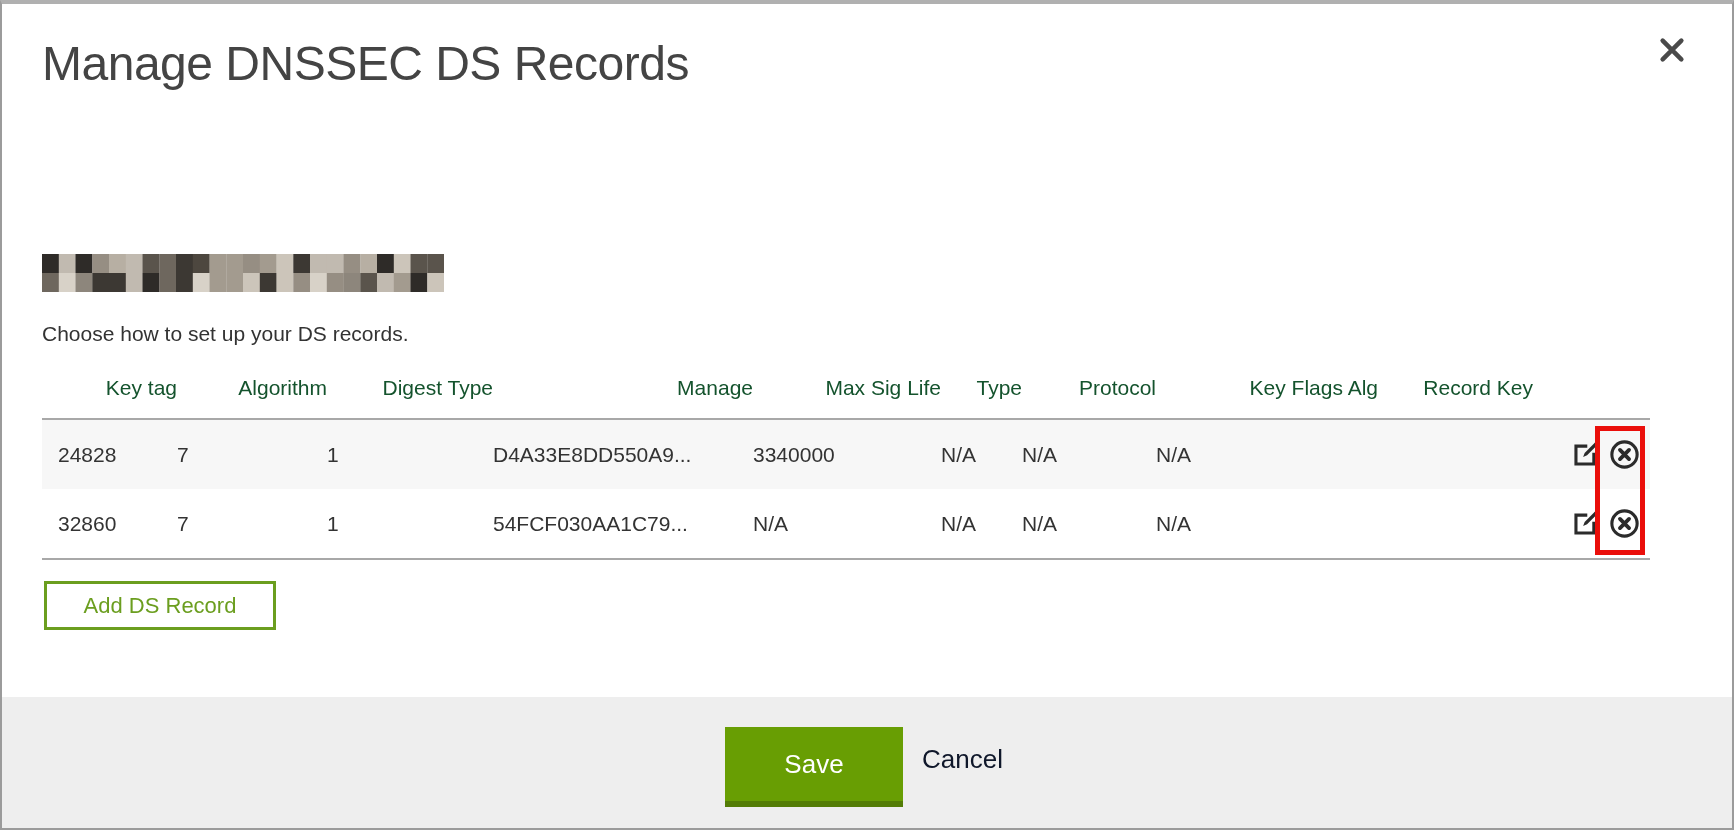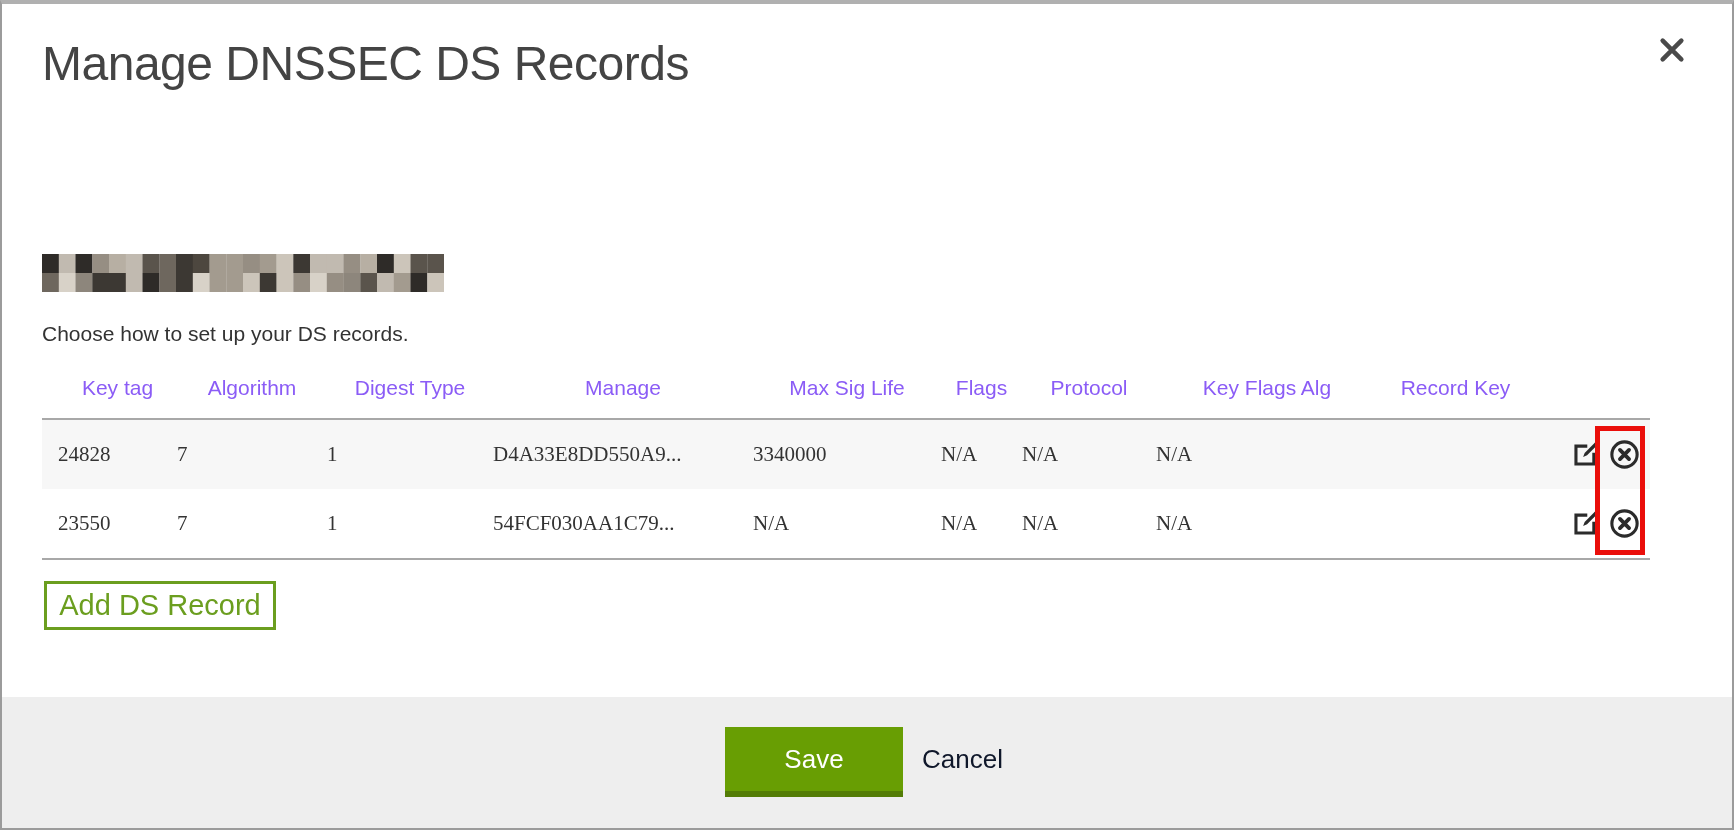--- a/index.html
+++ b/index.html
@@ -34,54 +34,54 @@
   .instruction {
     position: absolute; left: 40px; top: 318px;
     font-size: 21px; color: #333;
   }
   .table-wrap { position: absolute; left: 40px; top: 356px; width: 1608px; }
   table {
     width: 100%; border-collapse: collapse; table-layout: fixed;
     font-size: 21px; color: #333;
   }
   thead th {
-    font-weight: 400; text-align: center;
-    padding: 16px 0 18px 0; font-size: 21px; color: #8b5cf6;
+    font-weight: 400; text-align: right;
+    padding: 16px 0 18px 0; font-size: 21px; color: #14532d;
   }
   thead th:first-child, tbody td:first-child { padding-left: 16px; }
   tbody { border-top: 2px solid #a8a8a8; border-bottom: 2px solid #a8a8a8; }
   tbody tr { height: 70px; }
   tbody tr:nth-child(odd) { background: #f7f7f7; }
-  tbody td { vertical-align: middle; font-family: Liberation Serif, serif; }
+  tbody td { vertical-align: middle; }
   td.actions { text-align: right; padding-right: 6px; white-space: nowrap; }
   .icon-btn {
     background: transparent; border: none; padding: 0; margin: 0 4px;
     cursor: pointer; vertical-align: middle; line-height: 0;
   }
   .red-box {
     position: absolute; left: 1593px; top: 422px;
     width: 50px; height: 129px;
     border: 5px solid #ea0e0a;
     pointer-events: none; z-index: 5;
   }
   .add-btn {
     position: absolute; left: 42px; top: 577px;
     width: 232px; height: 49px;
     background: #ffffff; border: 3px solid #6b9e1f;
-    color: #6b9e1f; font-size: 29px;
+    color: #6b9e1f; font-size: 22px;
     font-family: "Liberation Sans", sans-serif;
     cursor: pointer;
   }
   .footer {
     position: absolute; left: 0; right: 0; top: 693px; bottom: 0;
     background: #eeeeee;
   }
   .save-btn {
     position: absolute; left: 723px; top: 30px;
-    width: 178px; height: 70px;
+    width: 178px; height: 80px;
     background: #689e03; border: none; border-bottom: 6px solid #537c06;
     color: #ffffff; font-size: 26px;
     font-family: "Liberation Sans", sans-serif;
     cursor: pointer;
   }
   .cancel-link {
     position: absolute; left: 920px; top: 47px;
     font-size: 26px; color: #0f172a; text-decoration: none; cursor: pointer;
   }
 </style>
@@ -167,21 +167,21 @@
           <col style="width:155px">
         <col style="width:117px">
       </colgroup>
       <thead>
         <tr id="header-row">
             <th>Key tag</th>
             <th>Algorithm</th>
             <th>Digest Type</th>
             <th>Manage</th>
             <th>Max Sig Life</th>
-            <th>Flags</th>
+            <th>Type</th>
             <th>Protocol</th>
             <th>Key Flags Alg</th>
             <th>Record Key</th>
             <th></th>
           </tr>
       </thead>
       <tbody id="records-tbody">
           <tr>
             <td>24828</td>
             <td>7</td>
@@ -194,21 +194,21 @@
             <td></td>
             <td class="actions"><button class="icon-btn"><svg width="31" height="31" viewBox="0 0 26 26">
                   <path d="M14.5 6 H5 V21 H20 V11.5" fill="none" stroke="#2b2b2b" stroke-width="2.6"></path>
                   <path d="M23.4 4.6 L21.4 2.6 L12.3 11.7 L11 15 L14.3 13.7 Z" fill="#2b2b2b"></path>
                 </svg></button><button class="icon-btn"><svg width="31" height="31" viewBox="0 0 26 26">
                   <circle cx="13" cy="13" r="10.6" fill="none" stroke="#2b2b2b" stroke-width="2.6"></circle>
                   <path d="M9.2 9.2 L16.8 16.8 M16.8 9.2 L9.2 16.8" stroke="#2b2b2b" stroke-width="3.2" stroke-linecap="round"></path>
                 </svg></button></td>
           </tr>
           <tr>
-            <td>23550</td>
+            <td>32860</td>
             <td>7</td>
             <td>1</td>
             <td>54FCF030AA1C79...</td>
             <td>N/A</td>
             <td>N/A</td>
             <td>N/A</td>
             <td>N/A</td>
             <td></td>
             <td class="actions"><button class="icon-btn"><svg width="31" height="31" viewBox="0 0 26 26">
                   <path d="M14.5 6 H5 V21 H20 V11.5" fill="none" stroke="#2b2b2b" stroke-width="2.6"></path>

